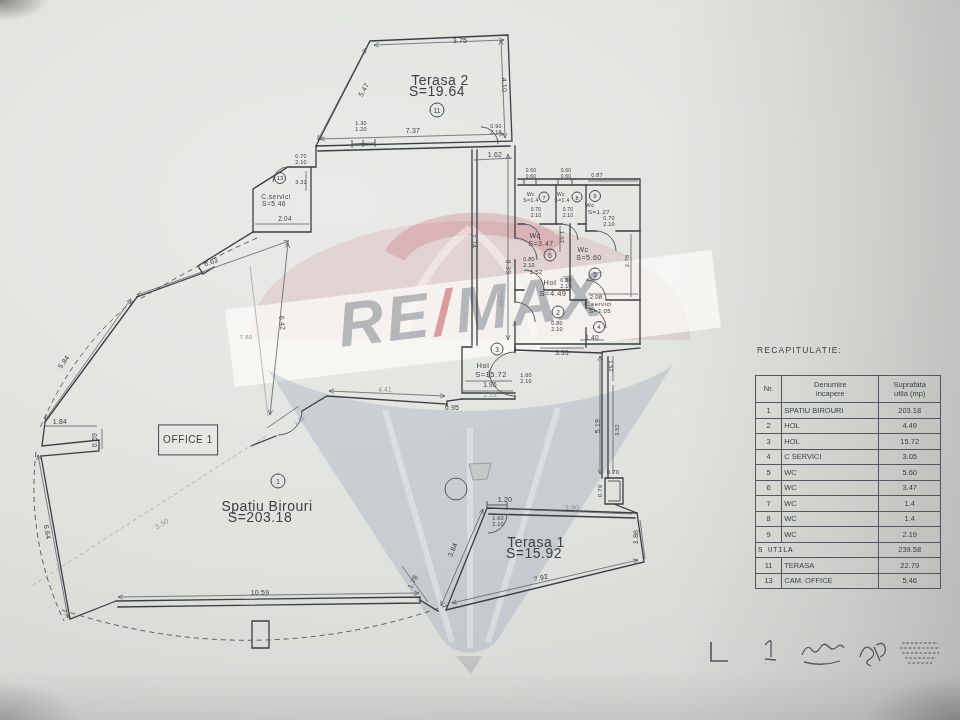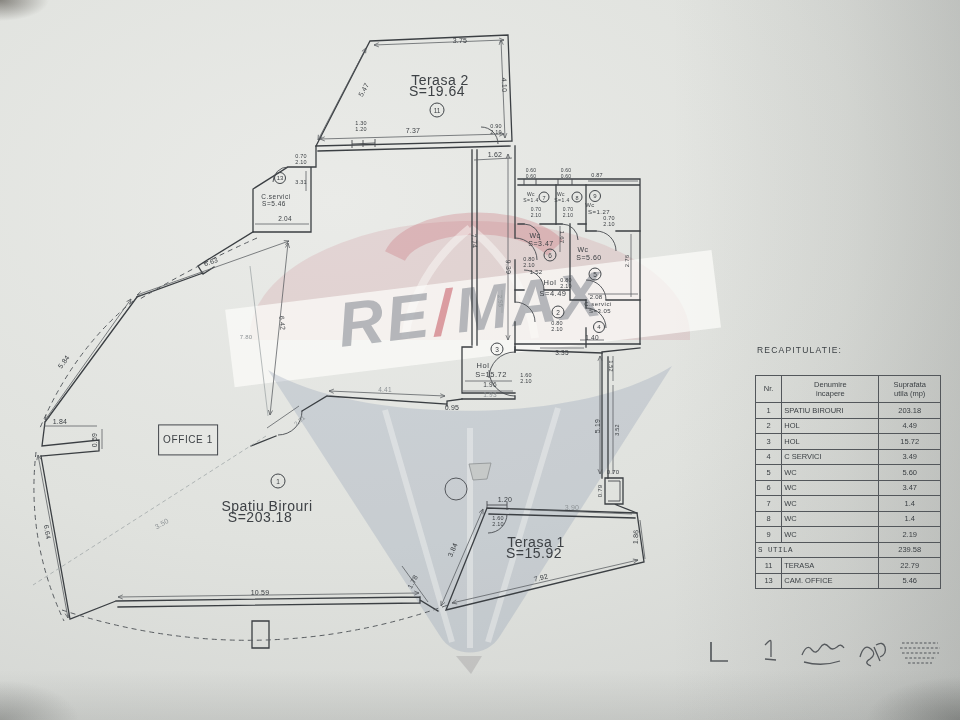--- a/index.html
+++ b/index.html
@@ -298,21 +298,21 @@
             <td class="col-val">4.49</td>
           </tr>
       <tr>
             <td class="col-nr">3</td>
             <td class="col-name">HOL</td>
             <td class="col-val">15.72</td>
           </tr>
       <tr>
             <td class="col-nr">4</td>
             <td class="col-name">C SERVICI</td>
-            <td class="col-val">3.49</td>
+            <td class="col-val">3.05</td>
           </tr>
       <tr>
             <td class="col-nr">5</td>
             <td class="col-name">WC</td>
             <td class="col-val">5.60</td>
           </tr>
       <tr>
             <td class="col-nr">6</td>
             <td class="col-name">WC</td>
             <td class="col-val">3.47</td>

